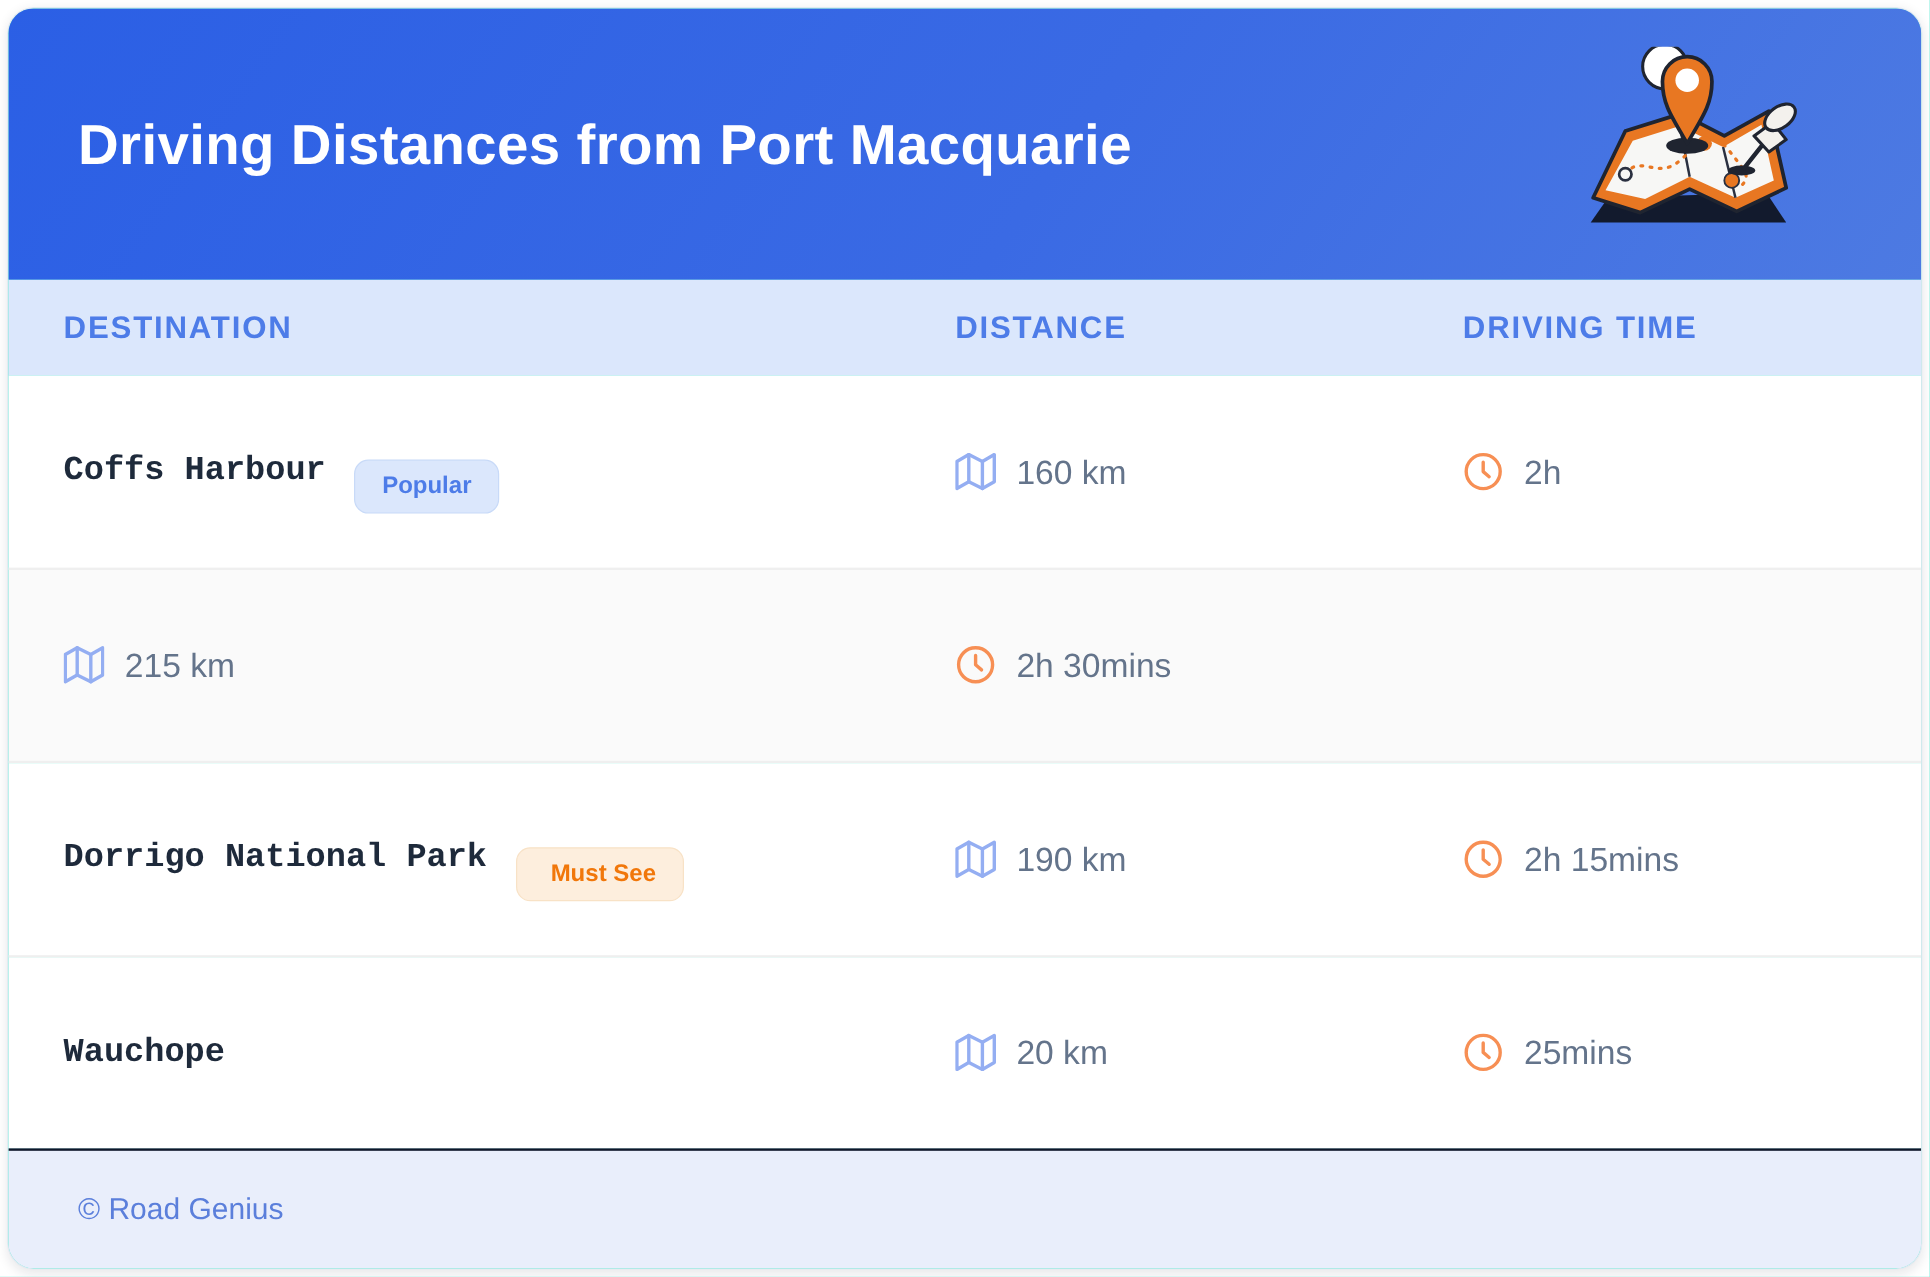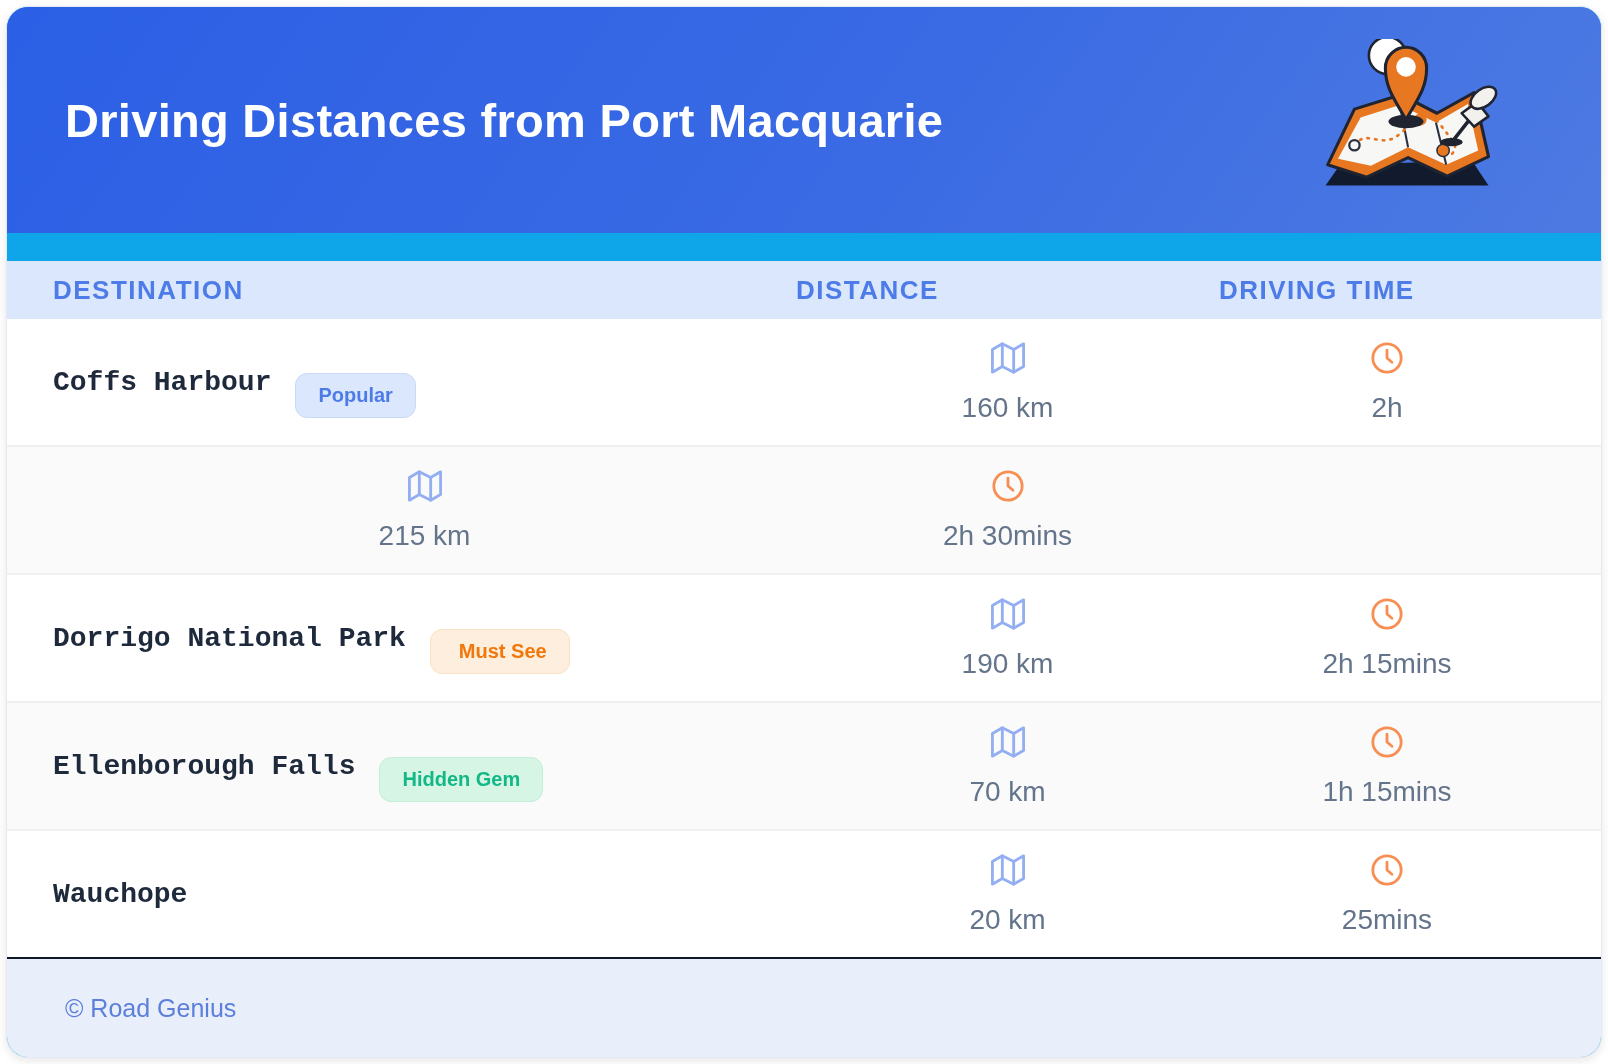--- a/index.html
+++ b/index.html
@@ -10,43 +10,42 @@
     font-family: "Liberation Sans", sans-serif;
     position: relative;
   }
   .card {
     position: absolute; inset: 6px;
     border-radius: 22px;
     overflow: hidden;
     border: 1px solid #e4e9f2;
     box-shadow: 0 3px 10px rgba(15,23,42,.10);
     display: flex; flex-direction: column;
-    background: #0ea5e9;
+    background: #5eead4;
   }
   
   .hero {
     height: 226px; flex-shrink: 0;
     background: linear-gradient(125deg, #2b5fe5 0%, #3a6ae4 55%, #4d7ae2 100%);
     display: flex; align-items: center;
     padding-left: 58px;
     position: relative;
   }
   .hero h1 {
     margin: 0; color: #ffffff;
     font-size: 47px; font-weight: 700; letter-spacing: .3px;
   }
   .hero-art { position: absolute; right: 100px; top: 32px; width: 190px; height: 165px; }
   
   .colhead {
-    height: 58px; flex-shrink: 0;
+    height: 80px; flex-shrink: 0;
     background: #dbe7fc;
     display: grid; grid-template-columns: 743px 423px 1fr;
     align-items: center;
     padding: 0 46px;
-    margin-top: 28px;
   }
   .colhead span {
     color: #4d7ce8; font-size: 26px; font-weight: 700;
     letter-spacing: 1.5px; text-transform: uppercase;
   }
   
   .rows { flex: 1; display: flex; flex-direction: column; }
   .row {
     flex: 1;
     display: grid; grid-template-columns: 743px 423px 1fr;
@@ -61,21 +60,21 @@
   .dest-name { color: #1e2a3b; font-size: 28px; font-weight: 700; font-family: Liberation Mono, monospace; }
   .badge {
     font-size: 20px; font-weight: 700;
     padding: 10px 22px; border-radius: 12px;
     white-space: nowrap;
     margin-top: 26px;
   }
   .badge-blue   { background: #dbe7fc; color: #4d7ce8; border: 1px solid #c8daf8; }
   .badge-orange { background: #fdeedd; color: #f1770a; border: 1px solid #f8e2c6; padding-left: 28px; }
   .badge-green  { background: #d6f5e5; color: #12b886; border: 1px solid #c0eed7; }
-  .val-cell { display: flex; align-items: center; gap: 17px; color: #64748b; font-size: 28px; flex-direction: column; }
+  .val-cell { display: flex; align-items: flex-end; gap: 17px; color: #64748b; font-size: 28px; }
   .icon { width: 34px; height: 34px; flex-shrink: 0; display: block; }
   
   .footer {
     height: 100px; flex-shrink: 0;
     background: #e9eefb;
     border-top: 2px solid #0f172a;
     display: flex; align-items: center;
     padding-left: 58px;
   }
   .footer span { color: #5b7fdb; font-size: 25px; font-weight: 500; }
@@ -181,41 +180,20 @@
       </div>
       <div class="val-cell">
         <svg class="icon" viewBox="0 0 24 24" fill="none" stroke="#f78f54" stroke-width="2" stroke-linecap="round" stroke-linejoin="round">
             <circle cx="12" cy="12" r="10"></circle>
             <polyline points="12 6.5 12 12 15.5 15"></polyline>
           </svg>
         <span>2h 15mins</span>
       </div>
     </div>
 
-    <div class="row alt">
-      <div class="dest-cell">
-        <span class="dest-name">Ellenborough Falls</span>
-        <span class="badge badge-green">Hidden Gem</span>
-      </div>
-      <div class="val-cell">
-        <svg class="icon" viewBox="0 0 24 24" fill="none" stroke="#94aef2" stroke-width="2" stroke-linecap="round" stroke-linejoin="round">
-            <path d="M1 6v16l7-4 8 4 7-4V2l-7 4-8-4-7 4z"></path>
-            <line x1="8" y1="2" x2="8" y2="18"></line>
-            <line x1="16" y1="6" x2="16" y2="22"></line>
-          </svg>
-        <span>70 km</span>
-      </div>
-      <div class="val-cell">
-        <svg class="icon" viewBox="0 0 24 24" fill="none" stroke="#f78f54" stroke-width="2" stroke-linecap="round" stroke-linejoin="round">
-            <circle cx="12" cy="12" r="10"></circle>
-            <polyline points="12 6.5 12 12 15.5 15"></polyline>
-          </svg>
-        <span>1h 15mins</span>
-      </div>
-    </div>
 
     <div class="row">
       <div class="dest-cell">
         <span class="dest-name">Wauchope</span>
       </div>
       <div class="val-cell">
         <svg class="icon" viewBox="0 0 24 24" fill="none" stroke="#94aef2" stroke-width="2" stroke-linecap="round" stroke-linejoin="round">
             <path d="M1 6v16l7-4 8 4 7-4V2l-7 4-8-4-7 4z"></path>
             <line x1="8" y1="2" x2="8" y2="18"></line>
             <line x1="16" y1="6" x2="16" y2="22"></line>

